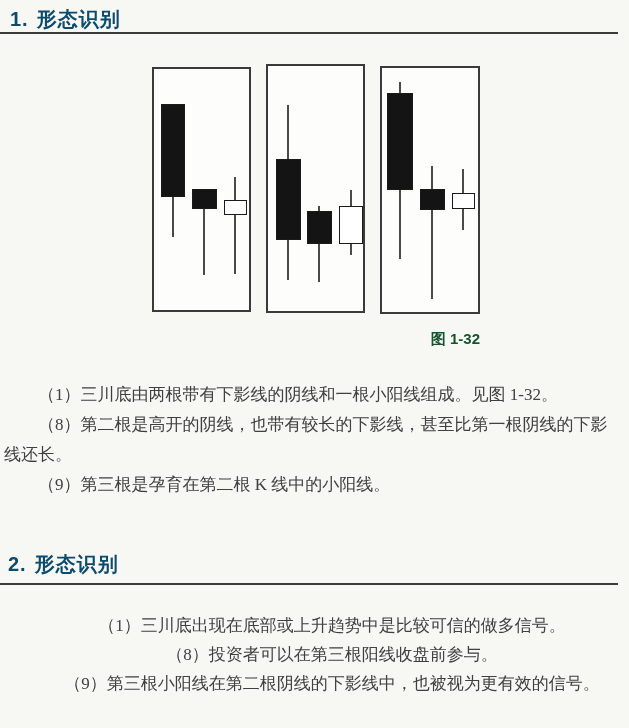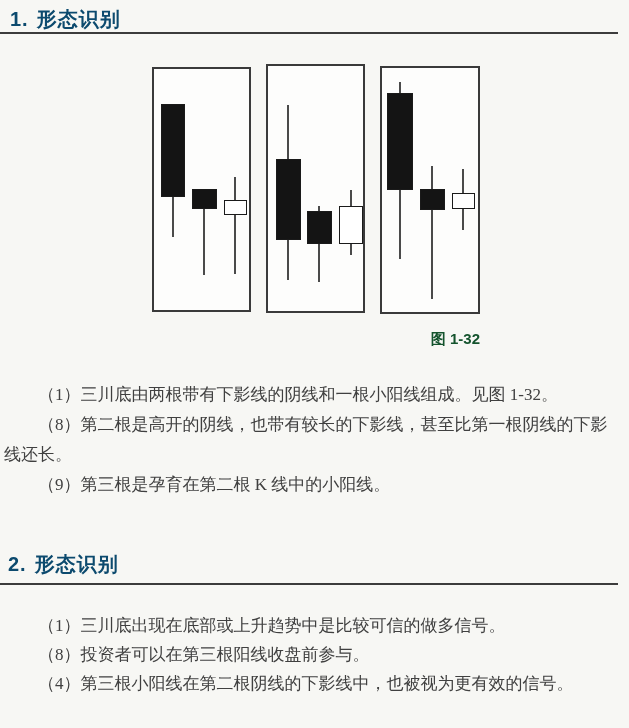--- a/index.html
+++ b/index.html
@@ -44,21 +44,21 @@
     top:330px;left:152px;width:328px;
     text-align:right;
     font-family:"Liberation Sans", sans-serif;
     font-weight:bold;
     font-size:15px;
     color:#14532d;
   }
   .paras{position:absolute;font-size:17px;color:#404040;}
   .paras p{margin:0;text-indent:2em;}
   #s1-paras{top:380px;left:4px;width:616px;line-height:30px;}
-  #s2-paras{top:611px;left:4px;width:622px;line-height:29px;}
+  #s2-paras{top:611px;left:4px;width:622px;line-height:29px;text-align:center;}
 </style>
 </head>
 <body>
 
 <div class="page">
 
   <div id="heading1" class="heading">
     <span class="num">1.</span><span>形态识别</span>
   </div>
   <div id="rule1" class="rule"></div>
@@ -99,16 +99,16 @@
   </div>
 
   <div id="heading2" class="heading">
     <span class="num">2.</span><span>形态识别</span>
   </div>
   <div id="rule2" class="rule"></div>
 
   <div id="s2-paras" class="paras">
     <p>（1）三川底出现在底部或上升趋势中是比较可信的做多信号。</p>
     <p>（8）投资者可以在第三根阳线收盘前参与。</p>
-    <p>（4）第三根小阳线在第二根阴线的下影线中，也被视为更有效的信号。</p>
+    <p>（9）第三根小阳线在第二根阴线的下影线中，也被视为更有效的信号。</p>
   </div>
 
 </div>
 
 </body></html>

